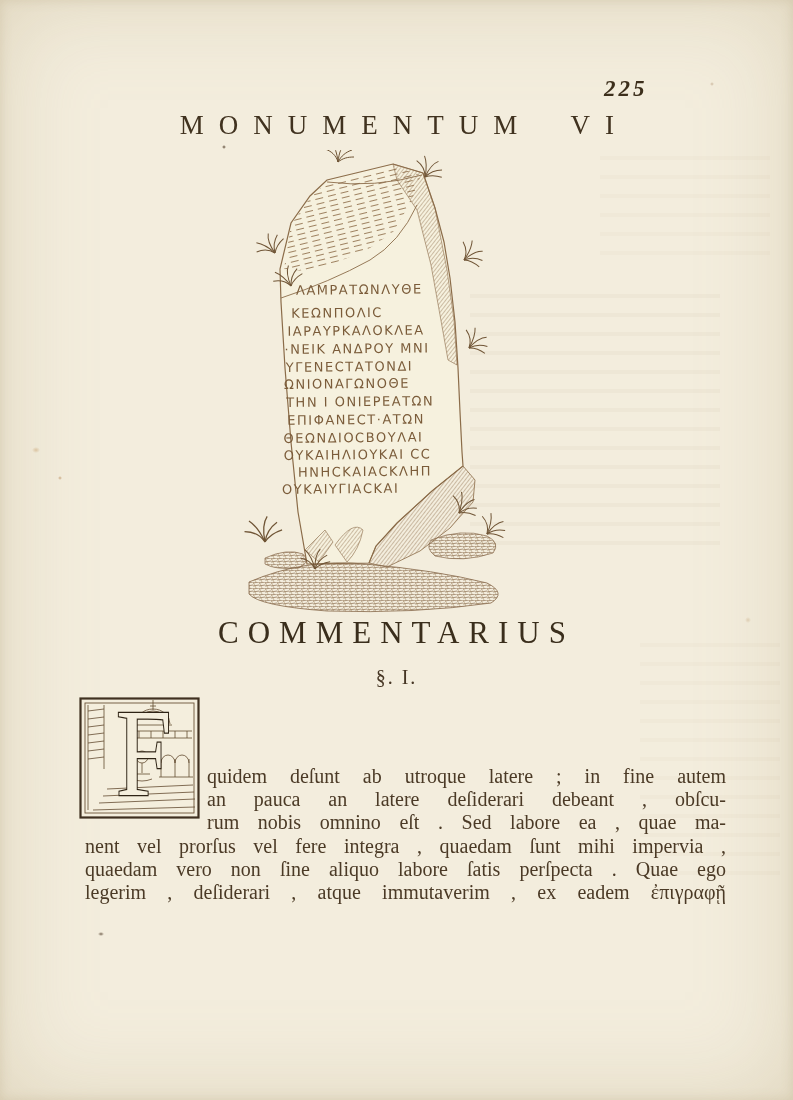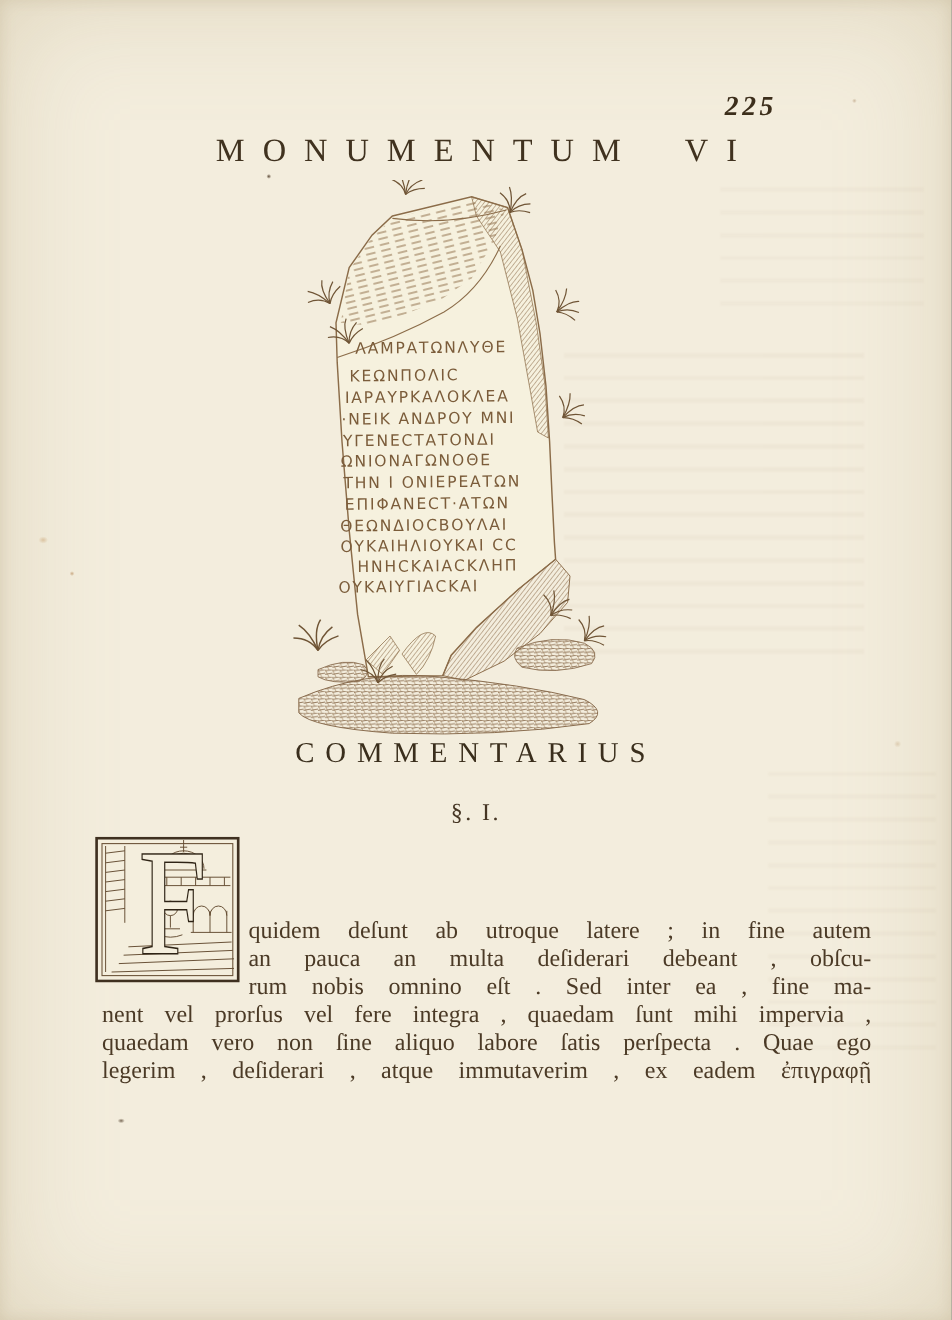--- a/index.html
+++ b/index.html
@@ -20,21 +20,21 @@
   .bleed{position:absolute;pointer-events:none;opacity:.10;filter:blur(.7px);
     background:repeating-linear-gradient(0deg, transparent 0 15px, rgba(139,107,69,.55) 15px 19px);}
   .bleed.b1{left:470px;top:290px;width:250px;height:270px;opacity:.08;}
   .bleed.b2{left:600px;top:150px;width:170px;height:120px;opacity:.06;}
   .bleed.b3{left:640px;top:640px;width:140px;height:250px;opacity:.06;}
   .page-number{position:absolute;left:604px;top:62px;font-style:italic;font-weight:bold;
     font-size:23px;letter-spacing:3px;color:#3c2e1b;margin-top:14px;}
   .main-title{position:absolute;left:0;right:0;top:110px;text-align:center;
     font-size:27px;letter-spacing:15px;word-spacing:17px;color:#40321f;padding-left:16px;}
   .commentarius{position:absolute;left:0;right:0;top:615px;text-align:center;
-    font-size:24px;letter-spacing:9px;color:#3a2e1c;}
+    font-size:31px;letter-spacing:9px;color:#3a2e1c;}
   .section-head{position:absolute;left:0;right:0;top:666px;text-align:center;
     font-size:20px;letter-spacing:2px;color:#463624;}
   .engraving{position:absolute;left:235px;top:150px;width:370px;height:470px;}
   .dropcap{position:absolute;left:79px;top:697px;width:121px;height:122px;}
   .bodytext{position:absolute;left:85px;top:695px;width:641px;height:240px;
     font-size:20px;color:#4b3a26;}
   .bl{position:absolute;left:0;width:641px;height:23px;line-height:23px;white-space:nowrap;
     text-align:justify;text-align-last:justify;}
   .bl.indent{left:122px;width:519px;}
   .bl.l0{top:0}.bl.l1{top:23px}.bl.l2{top:47px}.bl.l3{top:70px}
@@ -138,20 +138,20 @@
       <path d="M63,66 V76 M55,77 H71 M53,82 Q63,86 73,82"></path>
       <path d="M28,92 L114,88 M24,99 L115,95 M20,106 L116,102 M14,113 L116,110"></path>
     </g>
     <g transform="scale(1,1.25)">
       <text x="37" y="78" font-family="'Liberation Serif','DejaVu Serif',serif" font-size="100" fill="#f4eedd" stroke="#2e2315" stroke-width="2" paint-order="stroke">F</text>
     </g>
   </svg>
 
   <div class="bodytext">
     <div class="bl indent l3">quidem deſunt ab utroque latere ; in fine autem</div>
-    <div class="bl indent l4">an pauca an multa deſiderari debeant , obſcu-</div>
-    <div class="bl indent l5">rum nobis omnino eſt . Sed inter ea , fine ma-</div>
+    <div class="bl indent l4">an pauca an latere deſiderari debeant , obſcu-</div>
+    <div class="bl indent l5">rum nobis omnino eſt . Sed labore ea , quae ma-</div>
     <div class="bl l7">quaedam vero non ſine aliquo labore ſatis perſpecta . Quae ego</div>
     <div class="bl l6">nent vel prorſus vel fere integra , quaedam ſunt mihi impervia ,</div>
     <div class="bl l8">legerim , deſiderari , atque immutaverim , ex eadem ἐπιγραφῇ</div>
   </div>
 
 </div>
 
 </body></html>

